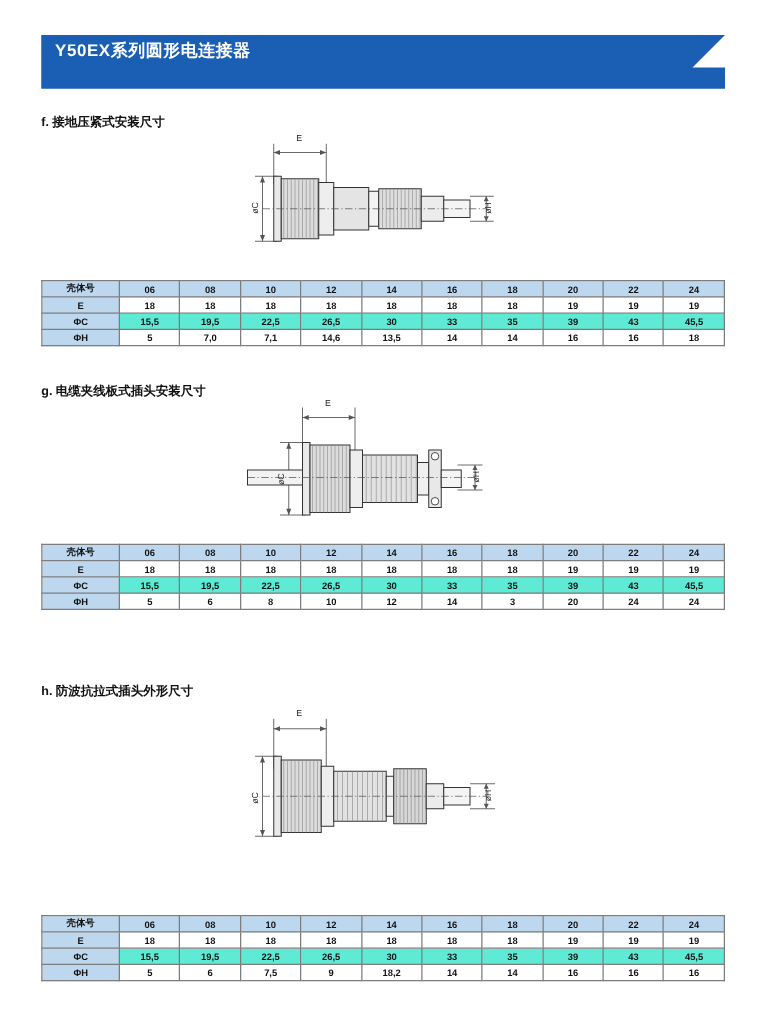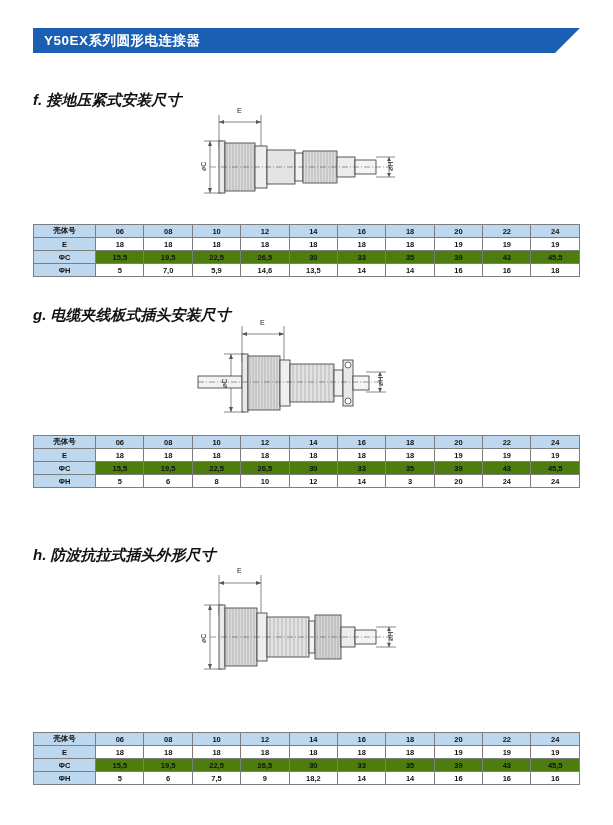--- a/index.html
+++ b/index.html
@@ -13,21 +13,21 @@
     position: relative;
     overflow: hidden;
   }
 
   
   .header {
     position: absolute;
     left: 33px;
     top: 28px;
     width: 547px;
-    height: 25px;
+    height: 43px;
   }
   .header-bar {
     position: absolute;
     left: 0; top: 0;
     width: 100%; height: 100%;
     background: #1a5fb4;
   }
   .header-bar::after {
     content: "";
     position: absolute;
@@ -45,25 +45,24 @@
     color: #ffffff;
     font-size: 13.5px;
     font-weight: bold;
     letter-spacing: 0.5px;
     white-space: nowrap;
   }
 
   
   .caption {
     position: absolute;
-    font-size: 15px;
+    font-size: 10px;
     font-weight: bold;
     color: #111;
     white-space: nowrap;
-    font-style: italic;
   }
 
   
   .figure {
     position: absolute;
     overflow: visible;
   }
 
   
   table.spec {
@@ -76,21 +75,21 @@
   table.spec td, table.spec th {
     border: 1px solid #7d7d7d;
     text-align: center;
     height: 13px;
     padding: 0;
     font-weight: bold;
     color: #111;
   }
   table.spec .hdr { background: #bdd7ee; }
   table.spec .rowlabel { background: #bdd7ee; }
-  table.spec .yellow { background: #4d7c0f; }
+  table.spec .yellow { background: #5eead4; }
   table.spec .plain { background: #ffffff; }
   .col-label { width: 62px; }
   .col-val { width: 48.3px; }
 </style>
 </head>
 <body>
 
 <div class="header">
   <div class="header-bar"></div>
   <div class="header-title">Y50EX系列圆形电连接器</div>
@@ -215,21 +214,21 @@
         <td class="yellow">33</td>
         <td class="yellow">35</td>
         <td class="yellow">39</td>
         <td class="yellow">43</td>
         <td class="yellow">45,5</td>
       </tr>
       <tr>
         <td class="rowlabel">ΦH</td>
         <td class="plain">5</td>
         <td class="plain">7,0</td>
-        <td class="plain">5,9</td>
+        <td class="plain">7,1</td>
         <td class="plain">14,6</td>
         <td class="plain">13,5</td>
         <td class="plain">14</td>
         <td class="plain">14</td>
         <td class="plain">16</td>
         <td class="plain">16</td>
         <td class="plain">18</td>
       </tr>
     </tbody>
   </table>

